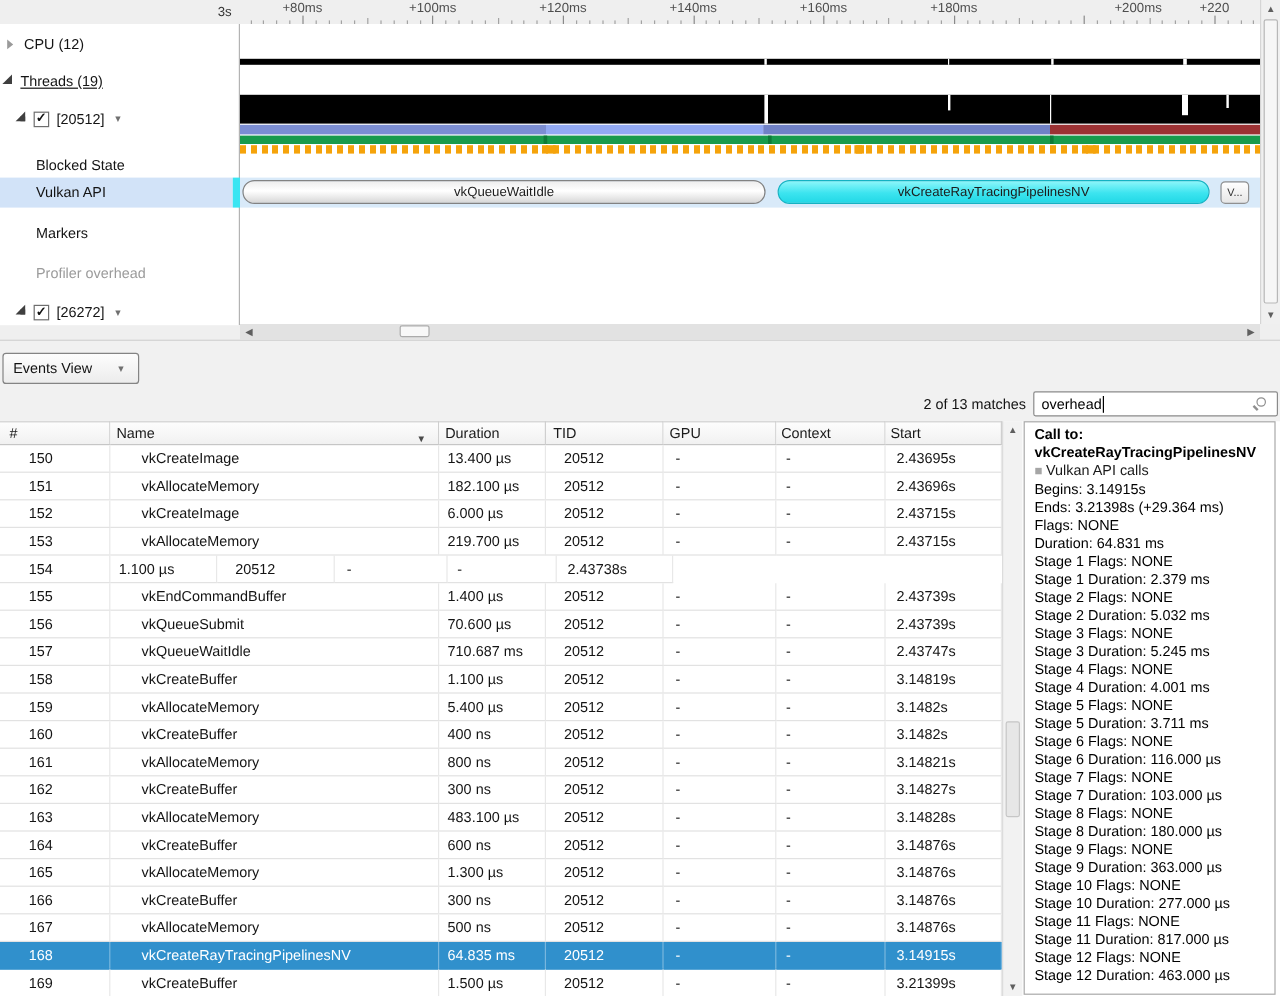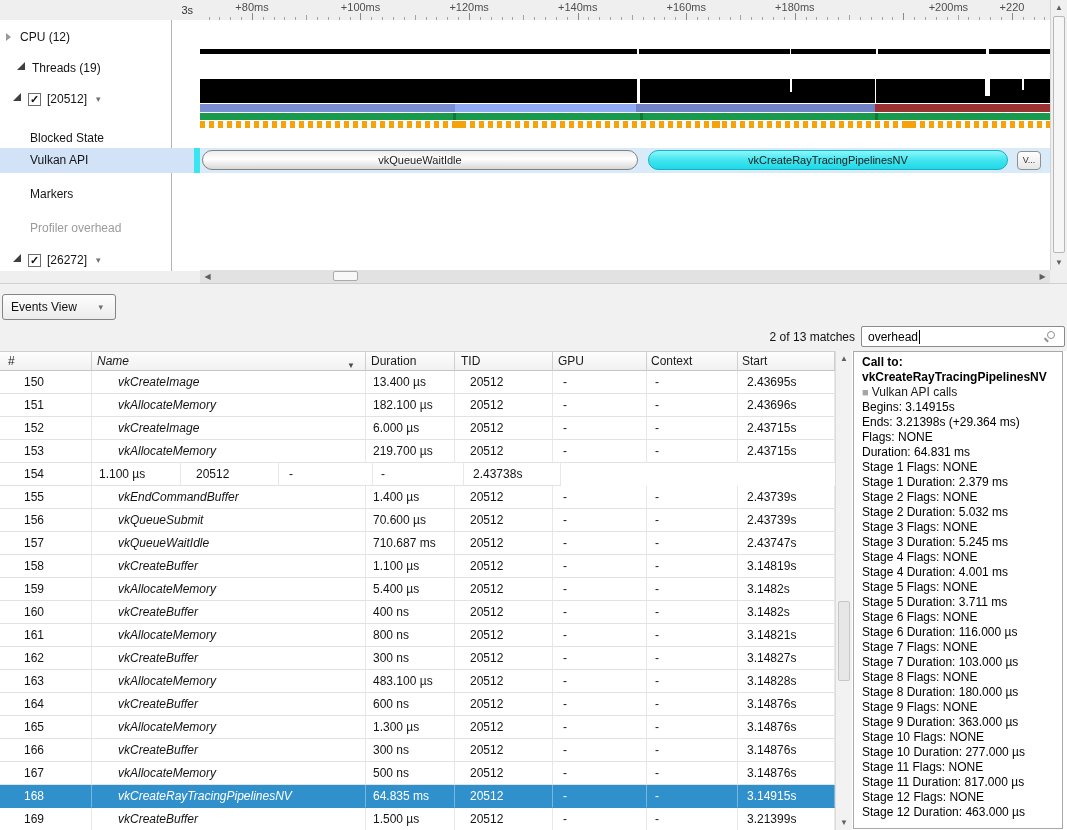--- a/index.html
+++ b/index.html
@@ -10,21 +10,21 @@
     font-size:12px; -webkit-font-smoothing:antialiased;
   }
   
   .ruler-strip { position:absolute; left:0; top:0; width:1067px; height:20px; background:#efefef; }
   .ruler-start { position:absolute; left:0; top:0; width:193px; height:20px; text-align:right;
     font-size:11px; line-height:20px; color:#333; }
   .ruler { position:absolute; left:200px; top:0; width:850px; height:20px; overflow:hidden; }
   .ruler-label { position:absolute; top:1px; transform:translateX(-50%); font-size:11px; color:#4e4e4e; white-space:nowrap; }
   .rtick { position:absolute; bottom:0; width:1px; background:#a3a3a3; }
 
-  .tl-sidebar { position:absolute; left:0; top:20px; width:172px; height:251px; background:#fff;
+  .tl-sidebar { position:absolute; left:0; top:20px; width:200px; height:251px; background:#fff;
     border-right:1px solid #b3b3b3; }
   .tree-item { position:absolute; display:flex; align-items:center; height:16px; white-space:nowrap; }
   .tree-label { font-size:12px; color:#141414; }
   .tree-label.dim { color:#9b9b9b; }
   .exp-collapsed { width:0; height:0; border-top:4px solid transparent; border-bottom:4px solid transparent;
     border-left:5px solid #9a9a9a; display:inline-block; margin-right:9px; }
   .exp-expanded { width:0; height:0; border:4px solid transparent; border-bottom-color:#3f3f3f;
     border-right-color:#3f3f3f; display:inline-block; margin-right:7px; position:relative; top:-2px; }
   .cb { width:13px; height:13px; background:#fff; border:1px solid #6e6e6e; margin-right:6px;
     font-size:11px; line-height:11px; text-align:center; color:#111; font-weight:bold; }
@@ -90,21 +90,21 @@
     border-bottom:1px solid #c6c6c6; border-top:1px solid #cfcfcf; font-size:12px; line-height:18px; color:#1a1a1a;
     position:relative; white-space:nowrap; overflow:hidden; }
   .sort-arrow { position:absolute; right:10px; top:5px; font-size:8px; color:#4a4a4a; }
   .tbody { position:absolute; left:0; top:20px; width:835px; height:459px; overflow:hidden; }
   .trow { display:flex; height:23px; }
   .tcell { font-size:12px; line-height:22px; border-right:1px solid #e8e8e8; border-bottom:1px solid #e2e2e2;
     white-space:nowrap; overflow:hidden; color:#141414; }
   .trow.sel { background:var(--accent); }
   .trow.sel .tcell { color:#ffffff; border-right-color:rgba(255,255,255,0.35); border-bottom-color:var(--accent); }
   .c-id       { width:92px;  padding-left:24px; }
-  .c-name     { width:274px; padding-left:26px;font-style:italic; }
+  .c-name     { width:274px; padding-left:26px; }
   .c-duration { width:89px;  padding-left:7px; }
   .c-tid      { width:98px;  padding-left:15px; }
   .c-gpu      { width:94px;  padding-left:10px; }
   .c-context  { width:91px;  padding-left:8px; }
   .c-start    { width:97px;  padding-left:9px; }
   .h-id       { padding-left:8px; }
   .h-name     { padding-left:5px; }
   .h-duration { padding-left:5px; }
   .h-tid      { padding-left:6px; }
   .h-gpu      { padding-left:5px; }
@@ -222,21 +222,21 @@
   <div class="tl-sidebar">
     <div class="row-highlight">
         <span class="cap"></span>
       </div>
 
     <div class="tree-item" style="left:6px; top:9px;">
       <span class="exp-collapsed"></span>
       <span class="tree-label">CPU (12)</span>
     </div>
 
-    <div class="tree-item" style="left:17px; top:40px;">
+    <div class="tree-item" style="left:2px; top:40px;text-decoration:underline;">
       <span class="exp-expanded"></span>
       <span class="tree-label">Threads (19)</span>
     </div>
 
     <div class="tree-item" style="left:13px; top:71px;">
       <span class="exp-expanded"></span>
       <span class="cb">✓</span>
       <span class="tree-label">[20512]</span>
       <span class="dd-arrow">▾</span>
     </div>

